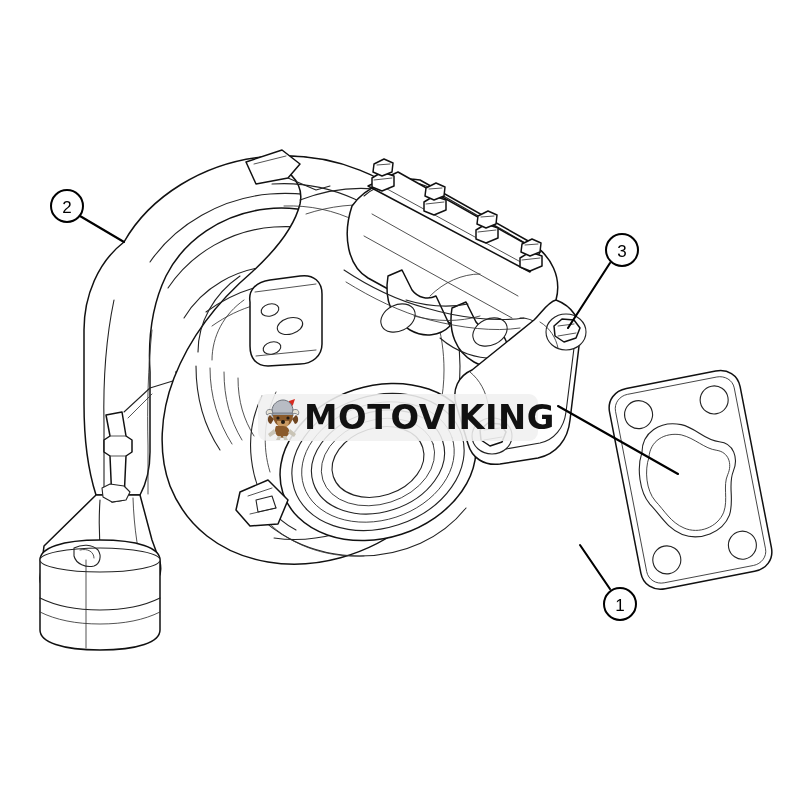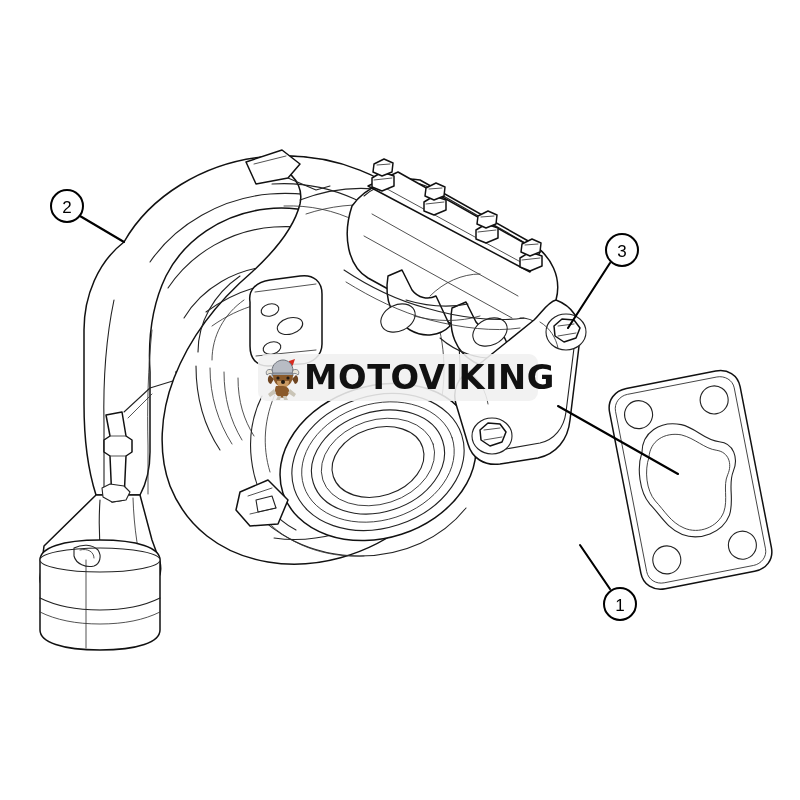--- a/index.html
+++ b/index.html
@@ -21,21 +21,21 @@
   #art {
     position: absolute;
     inset: 0;
     width: 800px;
     height: 800px;
   }
   
   #watermark {
     position: absolute;
     left: 258px;
-    top: 354px;
+    top: 394px;
     width: 280px;
     height: 47px;
     background: rgba(240, 240, 240, 0.88);
     border-radius: 9px;
     display: flex;
     align-items: center;
     padding-left: 4px;
     box-sizing: border-box;
     pointer-events: none;
   }

